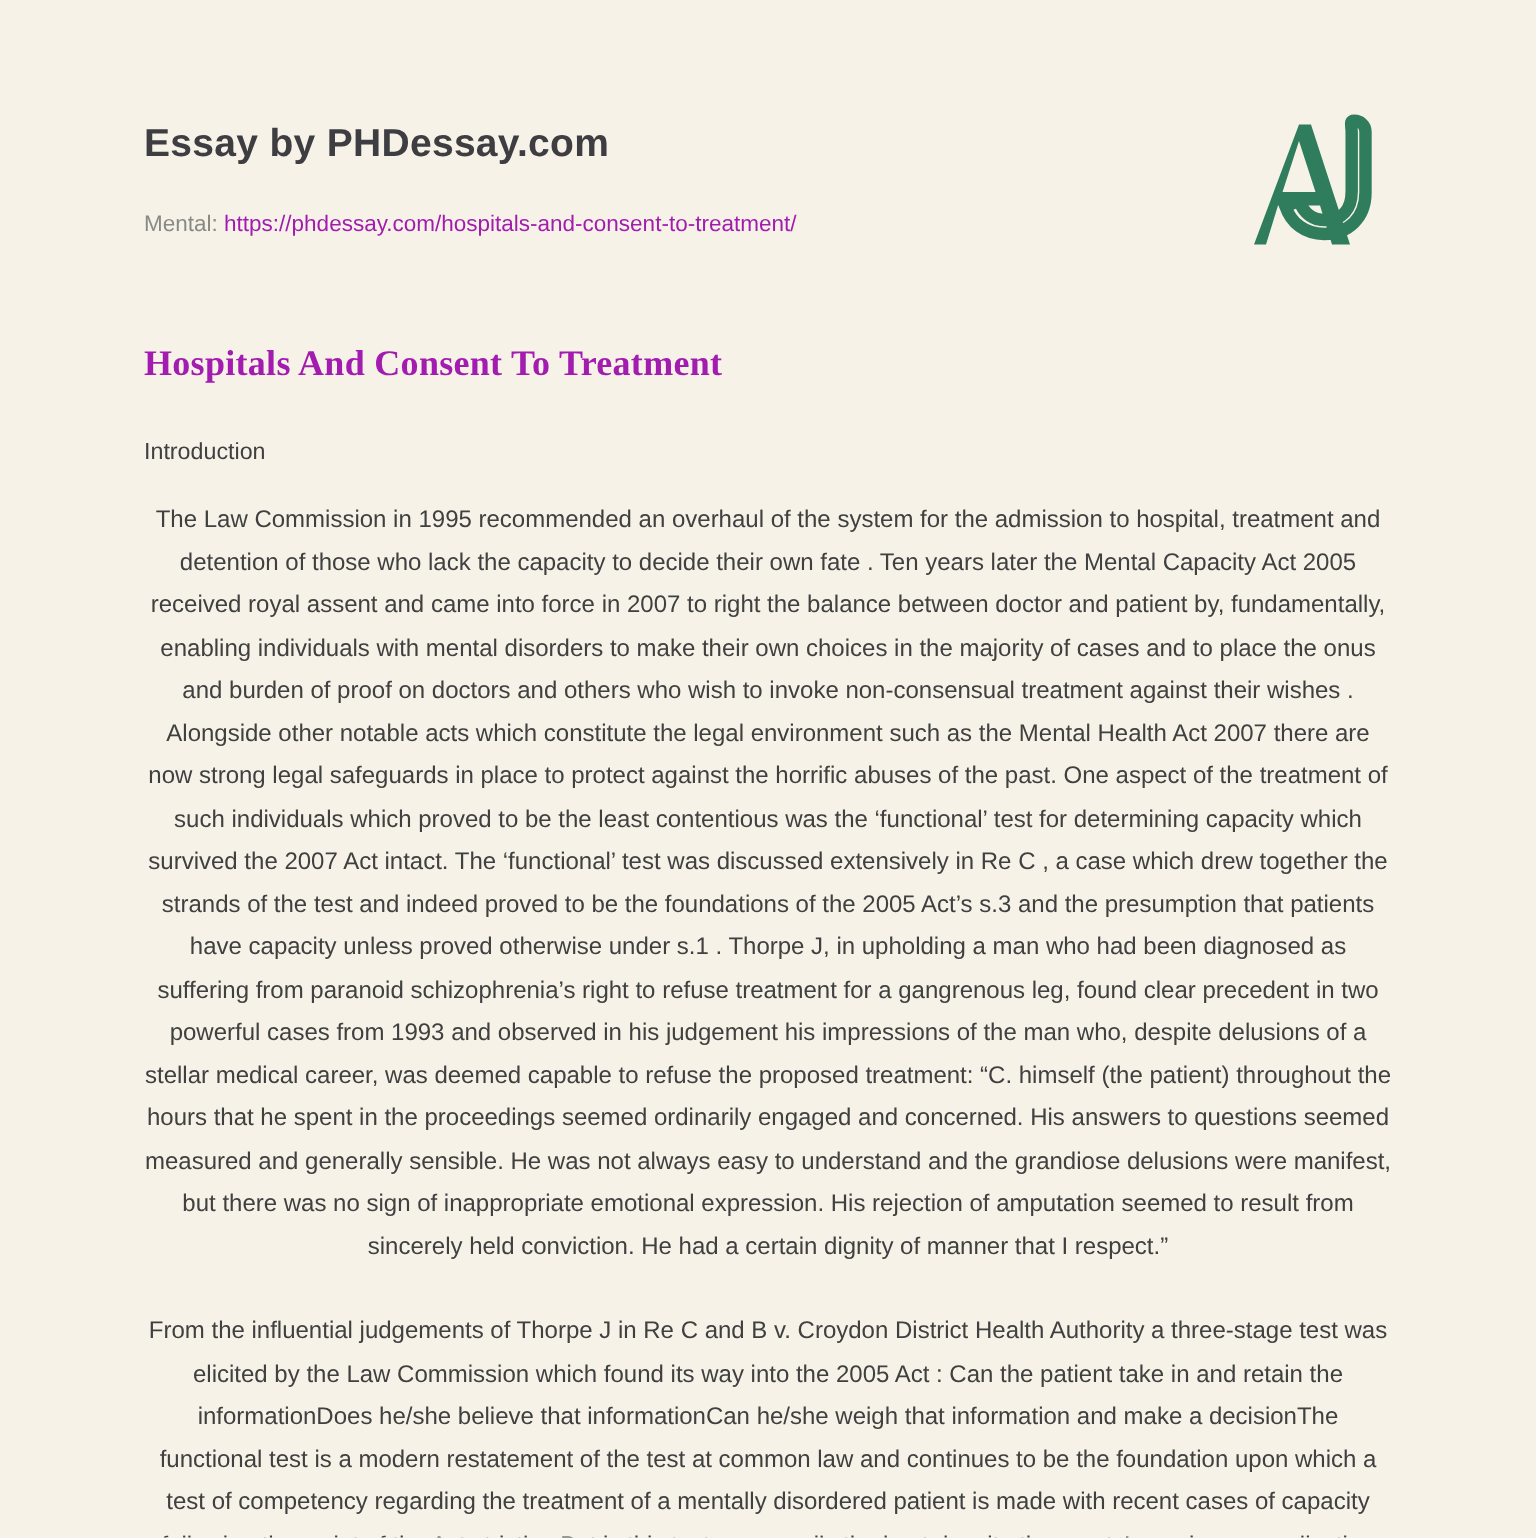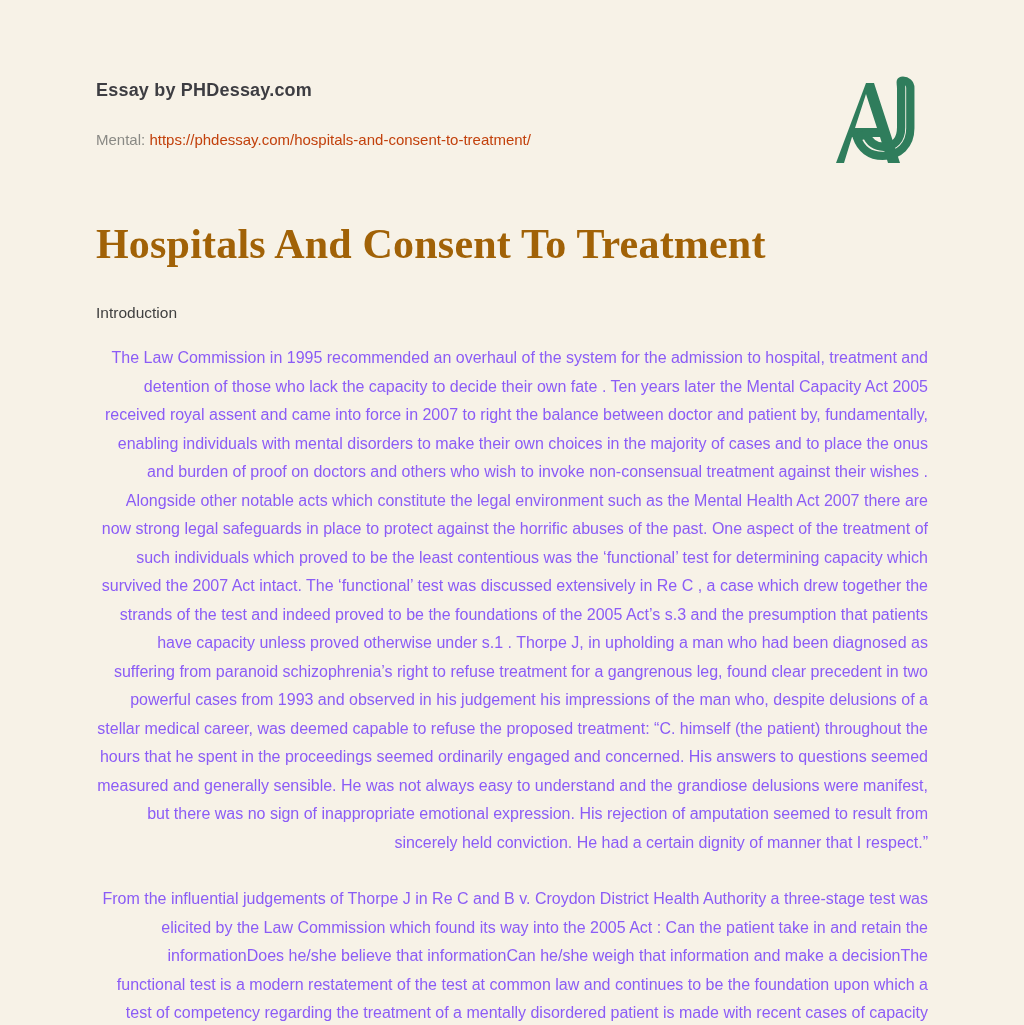--- a/index.html
+++ b/index.html
@@ -17,65 +17,65 @@
     width: 1024px;
     height: 1025px;
     position: relative;
     padding: 75px 96px 0 96px;
   }
   .header-row {
     position: relative;
     width: 100%;
   }
   .byline {
-    font-size: 18px;
+    font-size: 26px;
     font-weight: bold;
     color: #3d3d42;
     letter-spacing: 0.2px;
     padding-top: 5px;
   }
   .source-line {
     margin-top: 30px;
     font-size: 15px;
     color: #8a8a85;
   }
   .source-url {
-    color: #c2410c;
+    color: #a21caf;
     text-decoration: none;
   }
   .logo {
     position: absolute;
     top: 0;
     right: -10px;
     width: 110px;
     height: 95px;
   }
   .title {
     margin-top: 72px;
     font-family: "Liberation Serif", "DejaVu Serif", serif;
-    font-size: 42px;
+    font-size: 24px;
     font-weight: bold;
-    color: #a16207;
+    color: #a21caf;
     letter-spacing: 0.2px;
   }
   .intro-label {
     margin-top: 36px;
     font-size: 15.5px;
     color: #404040;
   }
   .body-copy {
     margin-top: 22px;
     width: 832px;
   }
   .body-copy p {
     font-size: 16px;
     line-height: 28.5px;
-    color: #8b5cf6;
+    color: #404040;
     margin-bottom: 28px;
-    text-align: right;
+    text-align: center;
   }
 </style>
 </head>
 <body>
 
 <div class="page">
 
   <div class="header-row">
     <div class="byline">Essay by PHDessay.com</div>
 

